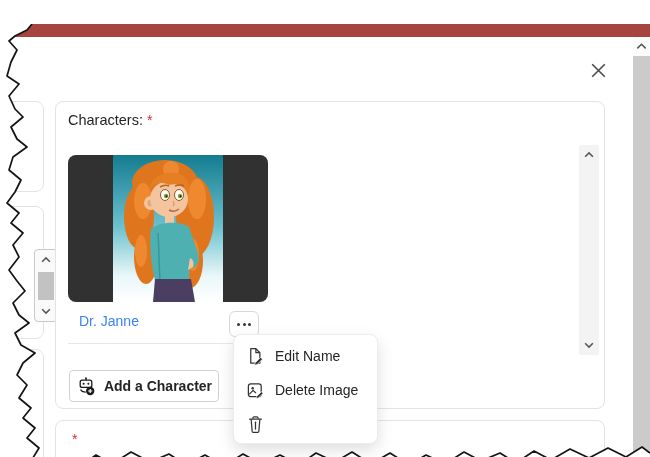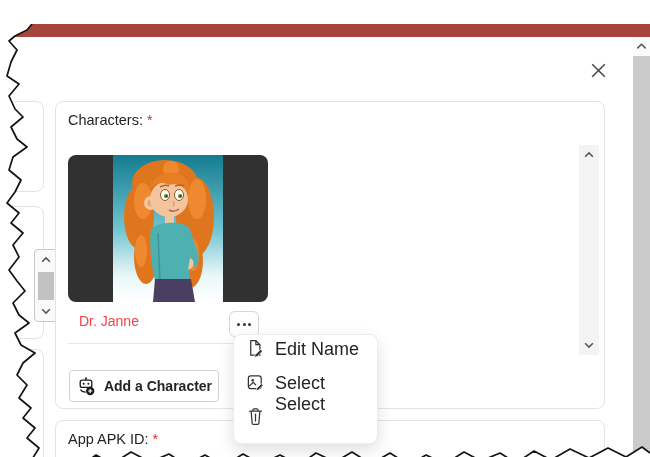--- a/index.html
+++ b/index.html
@@ -38,21 +38,21 @@
 
   
   .characters-card { left:55px; top:77px; width:550px; height:308px; z-index:2; }
   .section-label { position:absolute; left:12px; top:10px; font-size:14.5px; color:#242424; }
   .required { color:#d92b2b; margin-left:4px; font-size:14px; }
 
   .char-tile { position:absolute; left:12px; top:53px; width:200px; height:147px;
     background:#313131; border-radius:8px; overflow:hidden; }
   .char-tile .portrait { position:absolute; left:45px; top:0; width:110px; height:147px; }
 
-  .char-name { position:absolute; left:23px; top:211px; font-size:14px; color:#ef4444; }
+  .char-name { position:absolute; left:23px; top:211px; font-size:14px; color:#3b82f6; }
 
   .more-btn { position:absolute; left:173px; top:209px; width:30px; height:26px;
     background:#fff; border:1px solid #d8d8d8; border-radius:6px; cursor:pointer;
     display:flex; align-items:center; justify-content:center; gap:2.5px; }
   .more-btn .dot { width:3px; height:3px; border-radius:50%; background:#333; }
 
   .list-divider { position:absolute; left:12px; top:241px; width:290px; height:1px; background:#e7e7e7; }
 
   .add-btn { position:absolute; left:13px; top:268px; width:150px; height:32px;
     background:#fff; border:1px solid #d1d1d1; border-radius:4px; cursor:pointer;
@@ -61,22 +61,22 @@
 
   .inner-scrollbar { position:absolute; left:523px; top:43px; width:20px; height:210px;
     background:#f3f3f3; border-radius:2px; }
   .inner-scrollbar .up   { position:absolute; left:4px; top:4px;    width:12px; height:12px; color:#555; }
   .inner-scrollbar .down { position:absolute; left:4px; bottom:4px; width:12px; height:12px; color:#555; }
 
   
   .context-menu { position:absolute; left:233px; top:310px; width:145px; height:110px;
     background:#fff; border:1px solid #ececec; border-radius:8px;
     box-shadow:0 6px 16px rgba(0,0,0,.13); z-index:4; padding:4px 0; }
-  .menu-item { height:34px; display:flex; align-items:flex-start; gap:10px; padding:0 12px;
-    font-size:18px; color:#242424; cursor:pointer; }
+  .menu-item { height:34px; display:flex; align-items:center; gap:10px; padding:0 12px;
+    font-size:14px; color:#242424; cursor:pointer; }
   .menu-item .mi-icon { width:19px; height:19px; flex:0 0 19px; color:#333; }
 
   
   .apk-card { left:55px; top:396px; width:550px; height:70px; z-index:2; }
 
   
   .torn { position:absolute; left:0; top:0; width:650px; height:457px; z-index:6; pointer-events:none; }
 
   .label-row { display:flex; }
 </style>
@@ -220,35 +220,34 @@
       </svg>
       <span>Edit Name</span>
     </div>
     <div class="menu-item">
       <svg class="glyph mi-icon" viewBox="0 0 20 20">
         <rect x="2.5" y="3" width="13.5" height="13.5" rx="2.5" fill="none" stroke="currentColor" stroke-width="1.3"></rect>
         <circle cx="7" cy="7.6" r="1.3" fill="currentColor"></circle>
         <path d="M3.5 13.8 L7.5 9.8 L10.5 12.8" fill="none" stroke="currentColor" stroke-width="1.3"></path>
         <path d="M11.2 16.2 L16.2 11.2 L18 13 L13 18 L10.6 18.6 Z" fill="currentColor" stroke="#fff" stroke-width="0.8"></path>
       </svg>
-      <span>Select Select</span>
+      <span>Delete Image</span>
     </div>
     <div class="menu-item">
       <svg class="glyph mi-icon" viewBox="0 0 20 20">
         <path d="M7.3 4 V3.2 a1.2 1.2 0 0 1 1.2 -1.2 h3 a1.2 1.2 0 0 1 1.2 1.2 V4" fill="none" stroke="currentColor" stroke-width="1.3"></path>
         <path d="M3.8 4.4 H16.2" fill="none" stroke="currentColor" stroke-width="1.3" stroke-linecap="round"></path>
         <path d="M5.4 4.4 L6.5 17.4 a1 1 0 0 0 1 0.9 h5 a1 1 0 0 0 1 -0.9 L14.6 4.4" fill="none" stroke="currentColor" stroke-width="1.3"></path>
         <path d="M10 7.5 V14.8" fill="none" stroke="currentColor" stroke-width="1.3" stroke-linecap="round"></path>
       </svg>
     </div>
   </div>
 
   <div class="card apk-card">
     <div class="section-label label-row">
-      <span>App APK ID:</span>
       <span class="required">*</span>
     </div>
   </div>
 
   <svg class="torn" viewBox="0 0 650 457">
     <path d="M32,0 L27,6 L15,12 L9,17 L17,26 L11,38 L7,52 L19,60 L9,72 L15,85 L23,93 L11,103 L17,115 L27,123 L13,133 L9,146 L21,156 L15,168 L7,179 L19,189 L11,199 L23,209 L13,221 L19,233 L9,246 L17,257 L25,267 L13,279 L19,291 L29,299 L15,309 L21,321 L35,329 L23,339 L17,351 L27,361 L19,374 L31,384 L23,394 L35,404 L27,414 L39,424 L31,437 L47,445
       L62,436 L78,444 L96,431 L112,440 L131,428 L150,438 L169,430 L186,441 L205,431 L224,442 L243,430 L261,440 L280,431 L299,441 L316,429 L335,438 L352,428 L371,440 L390,429 L409,441 L426,431 L445,440 L464,428 L481,437 L500,429 L516,439 L534,427 L551,436 L570,425 L589,434 L608,424 L626,433 L642,423 L650,429
       L650,457 L0,457 L0,0 Z" fill="#ffffff" stroke="none"></path>
     <path d="M32,0 L27,6 L15,12 L9,17 L17,26 L11,38 L7,52 L19,60 L9,72 L15,85 L23,93 L11,103 L17,115 L27,123 L13,133 L9,146 L21,156 L15,168 L7,179 L19,189 L11,199 L23,209 L13,221 L19,233 L9,246 L17,257 L25,267 L13,279 L19,291 L29,299 L15,309 L21,321 L35,329 L23,339 L17,351 L27,361 L19,374 L31,384 L23,394 L35,404 L27,414 L39,424 L31,437 L47,445
       L62,436 L78,444 L96,431 L112,440 L131,428 L150,438 L169,430 L186,441 L205,431 L224,442 L243,430 L261,440 L280,431 L299,441 L316,429 L335,438 L352,428 L371,440 L390,429 L409,441 L426,431 L445,440 L464,428 L481,437 L500,429 L516,439 L534,427 L551,436 L570,425 L589,434 L608,424 L626,433 L642,423 L650,429" fill="none" stroke="#141414" stroke-width="1.7" stroke-linejoin="round"></path>

